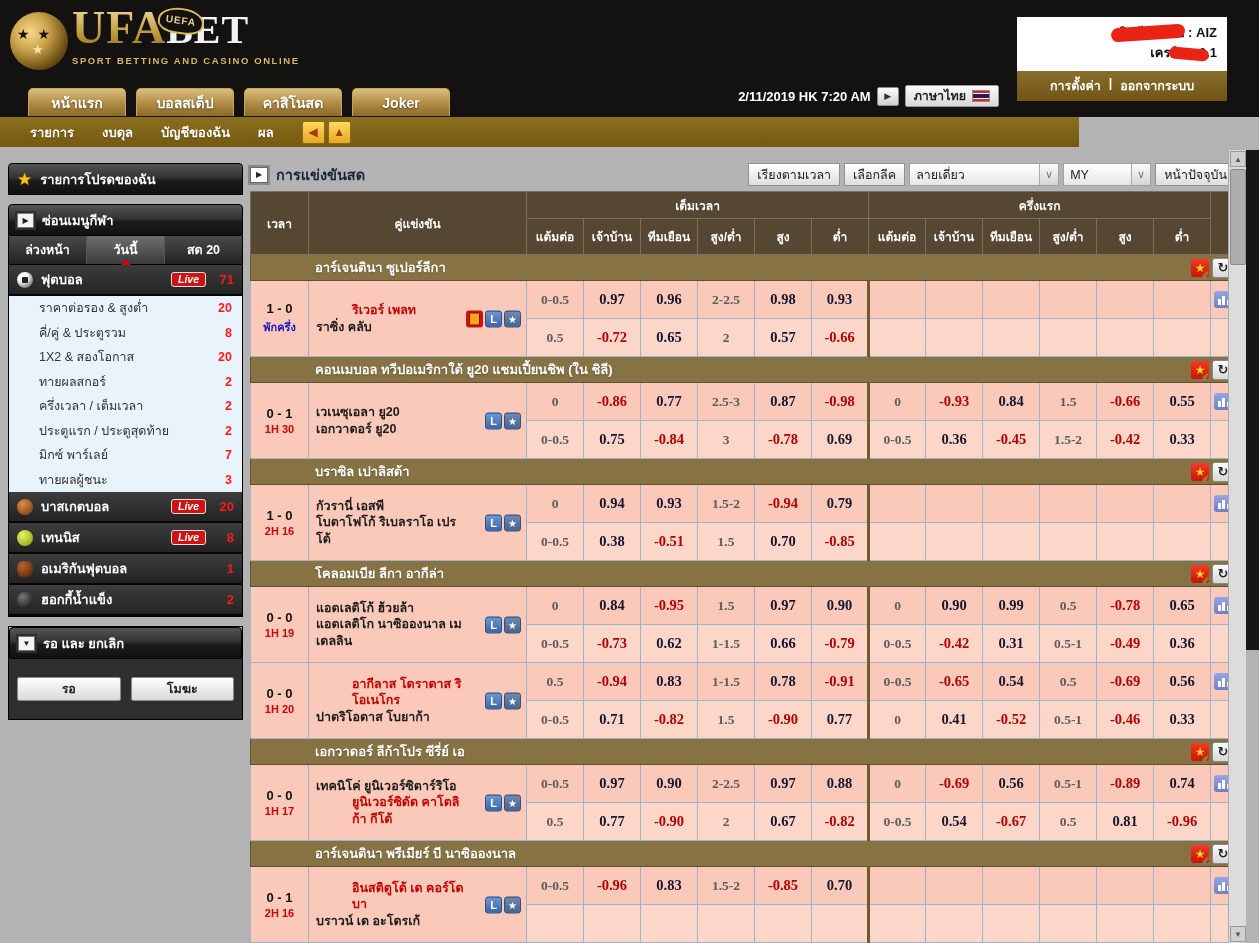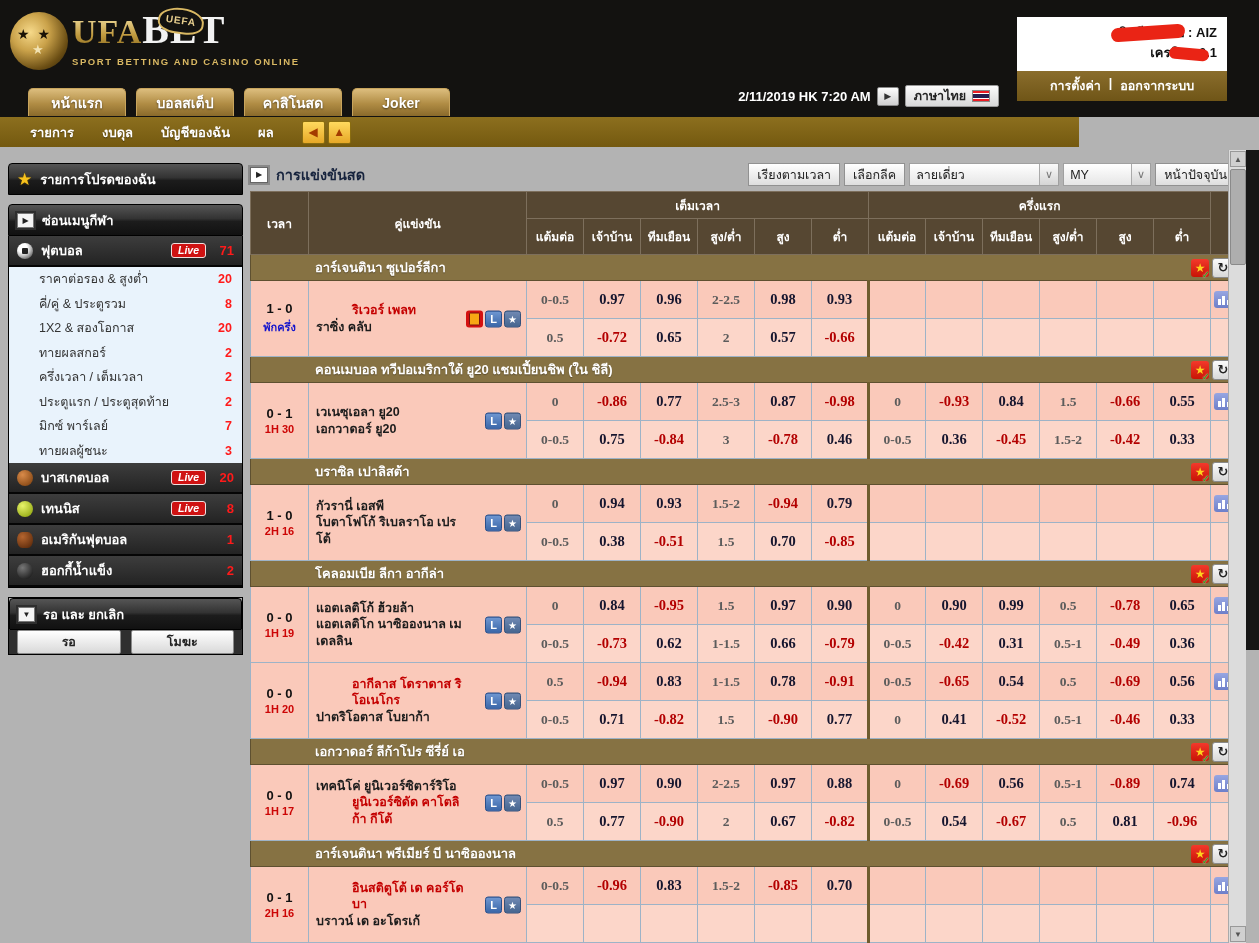--- a/index.html
+++ b/index.html
@@ -8,21 +8,21 @@
 
   
   .top { position:absolute; top:0; left:0; width:1259px; height:117px; background:#131210; }
   .logo { position:absolute; left:10px; top:6px; display:flex; align-items:flex-start; }
   .ball { width:58px; height:58px; border-radius:50%; margin-top:6px;
           background:radial-gradient(circle at 35% 35%, #f6d98a 0%, #caa24a 35%, #6b4e14 70%, #241a05 100%);
           position:relative; }
   .ball:before { content:"★ ★"; position:absolute; left:7px; top:14px; color:#1a1206; font-size:14px; letter-spacing:2px;}
   .ball:after { content:"★"; position:absolute; left:22px; top:30px; color:#f2e3b3; font-size:13px;}
   .logo-text { margin-left:4px; }
-  .logo-main { font-family:"Liberation Serif","DejaVu Serif",serif; font-size:34px; font-weight:bold; line-height:44px;
+  .logo-main { font-family:"Liberation Serif","DejaVu Serif",serif; font-size:46px; font-weight:bold; line-height:44px;
                background:linear-gradient(#f8e7ae,#c09a3e 60%,#8a6a20); -webkit-background-clip:text; background-clip:text; color:transparent; letter-spacing:1px;}
   .logo-bet { font-family:"Liberation Serif","DejaVu Serif",serif; font-size:40px; font-weight:bold; color:#f2f2f2; letter-spacing:1px;}
   .tagline { font-size:9.5px; color:#d9b863; letter-spacing:1.6px; margin-top:2px; font-weight:bold;}
   .uefa-badge { position:absolute; left:148px; top:2px; width:46px; height:26px; border:2px solid #d9b863;
                 border-radius:50% 50% 40% 40%; color:#e8cf8e; font-size:10px; font-weight:bold; text-align:center;
                 line-height:22px; background:#131210; transform:rotate(8deg); letter-spacing:1px;}
   .nav-tabs { position:absolute; left:28px; bottom:1px; display:flex; gap:10px; }
   .nav-tab { min-width:98px; padding:0 16px; height:28px; border-radius:5px 5px 0 0; border:1px solid #c8a45c; border-bottom:none;
              background:linear-gradient(#dcbd7d, #b08c44 55%, #8a6a2b); color:#fff; font-weight:bold; font-size:14px;
              display:flex; align-items:center; justify-content:center; cursor:pointer; text-shadow:0 1px 2px #00000088;}
@@ -84,21 +84,21 @@
   .ball--soccer { background:radial-gradient(circle at 35% 30%, #fff 0 30%, #bbb 55%, #444 90%); position:relative;}
   .ball--soccer:before{content:"";position:absolute;left:5px;top:5px;width:6px;height:6px;background:#222;border-radius:1px;}
   .ball--basketball { background:radial-gradient(circle at 35% 30%, #d98b4a, #8a4a16 80%); }
   .ball--tennis { background:radial-gradient(circle at 35% 30%, #e7f46a, #93a812 85%); }
   .ball--american-football { background:radial-gradient(circle at 35% 30%, #b5652f, #5f2c0c 85%); border-radius:60% 60% 60% 60% / 90% 90% 90% 90%;}
   .ball--ice-hockey { background:radial-gradient(circle at 35% 30%, #777, #1b1b1b 85%); }
   .sub-list { background:#e9f3fc; }
   .sub-item { height:24.5px; display:flex; align-items:center; padding:0 10px 0 30px; font-size:12.5px; color:#333; cursor:pointer;}
   .sub-item .cnt { margin-left:auto; color:#ff1a1a; font-weight:bold; font-size:12.5px;}
   .pending-panel { margin-top:9px; border:1px solid #000; }
-  .pending-body { background:#2f2f2f; padding:0 8px; display:flex; gap:10px;}
+  .pending-body { background:#2f2f2f; padding:18px 8px; display:flex; gap:10px;}
   .pend-btn { flex:1; height:24px; background:linear-gradient(#ffffff,#d9d9d9); border:1px solid #8a8a8a; border-radius:2px;
               font-size:12.5px; font-weight:bold; color:#222; cursor:pointer;}
 
   
   .main { position:absolute; left:250px; top:147px; width:986px; }
   .title-row { margin-top:14px; height:27px; display:flex; align-items:center; }
   .play-box { width:18px; height:16px; background:#fff; border:1px solid #666; box-shadow:0 0 0 2px #8a8a8a;
               display:flex; align-items:center; justify-content:center; font-size:8px; color:#222; margin-right:8px; cursor:pointer;}
   .main-title { font-size:14.5px; font-weight:bold; color:#16233d; }
   .toolbar { margin-left:auto; display:flex; gap:4px; align-items:center; }
@@ -225,20 +225,25 @@
   <div class="sidebar">
     <div class="panel-header fav-panel">
       <span class="gold-star">★</span>
       <span>รายการโปรดของฉัน</span>
     </div>
     <div class="panel-header">
       <span class="boxed-ic">▶</span>
       <span>ซ่อนเมนูกีฬา</span>
     </div>
     <div class="sports-panel">
+      <div class="side-tabs" id="side-tabs">
+          <div class="side-tab">ล่วงหน้า</div>
+          <div class="side-tab active">วันนี้</div>
+          <div class="side-tab">สด 20</div>
+        </div>
       <div id="sports-list">
           <div class="sport-row">
             <span class="ballic ball--soccer"></span>
             <span class="sport-label">ฟุตบอล</span>
             <span class="live-badge">Live</span>
             <span class="sport-count">71</span>
           </div>
           <div class="sub-list">
             <div class="sub-item">
               <span>ราคาต่อรอง &amp; สูงต่ำ</span>
@@ -463,21 +468,21 @@
                 <span class="b3"></span>
               </span>
             </td>
           </tr>
           <tr class="odds-row r2">
             <td class="oc hcp">0-0.5</td>
             <td class="oc pos">0.75</td>
             <td class="oc neg">-0.84</td>
             <td class="oc hcp">3</td>
             <td class="oc neg">-0.78</td>
-            <td class="oc pos">0.46</td>
+            <td class="oc pos">0.69</td>
             <td class="oc hcp fh0">0-0.5</td>
             <td class="oc pos">0.36</td>
             <td class="oc neg">-0.45</td>
             <td class="oc hcp">1.5-2</td>
             <td class="oc neg">-0.42</td>
             <td class="oc pos">0.33</td>
             <td class="icon-cell"></td>
           </tr>
           <tr class="league-row">
             <td colspan="15">

